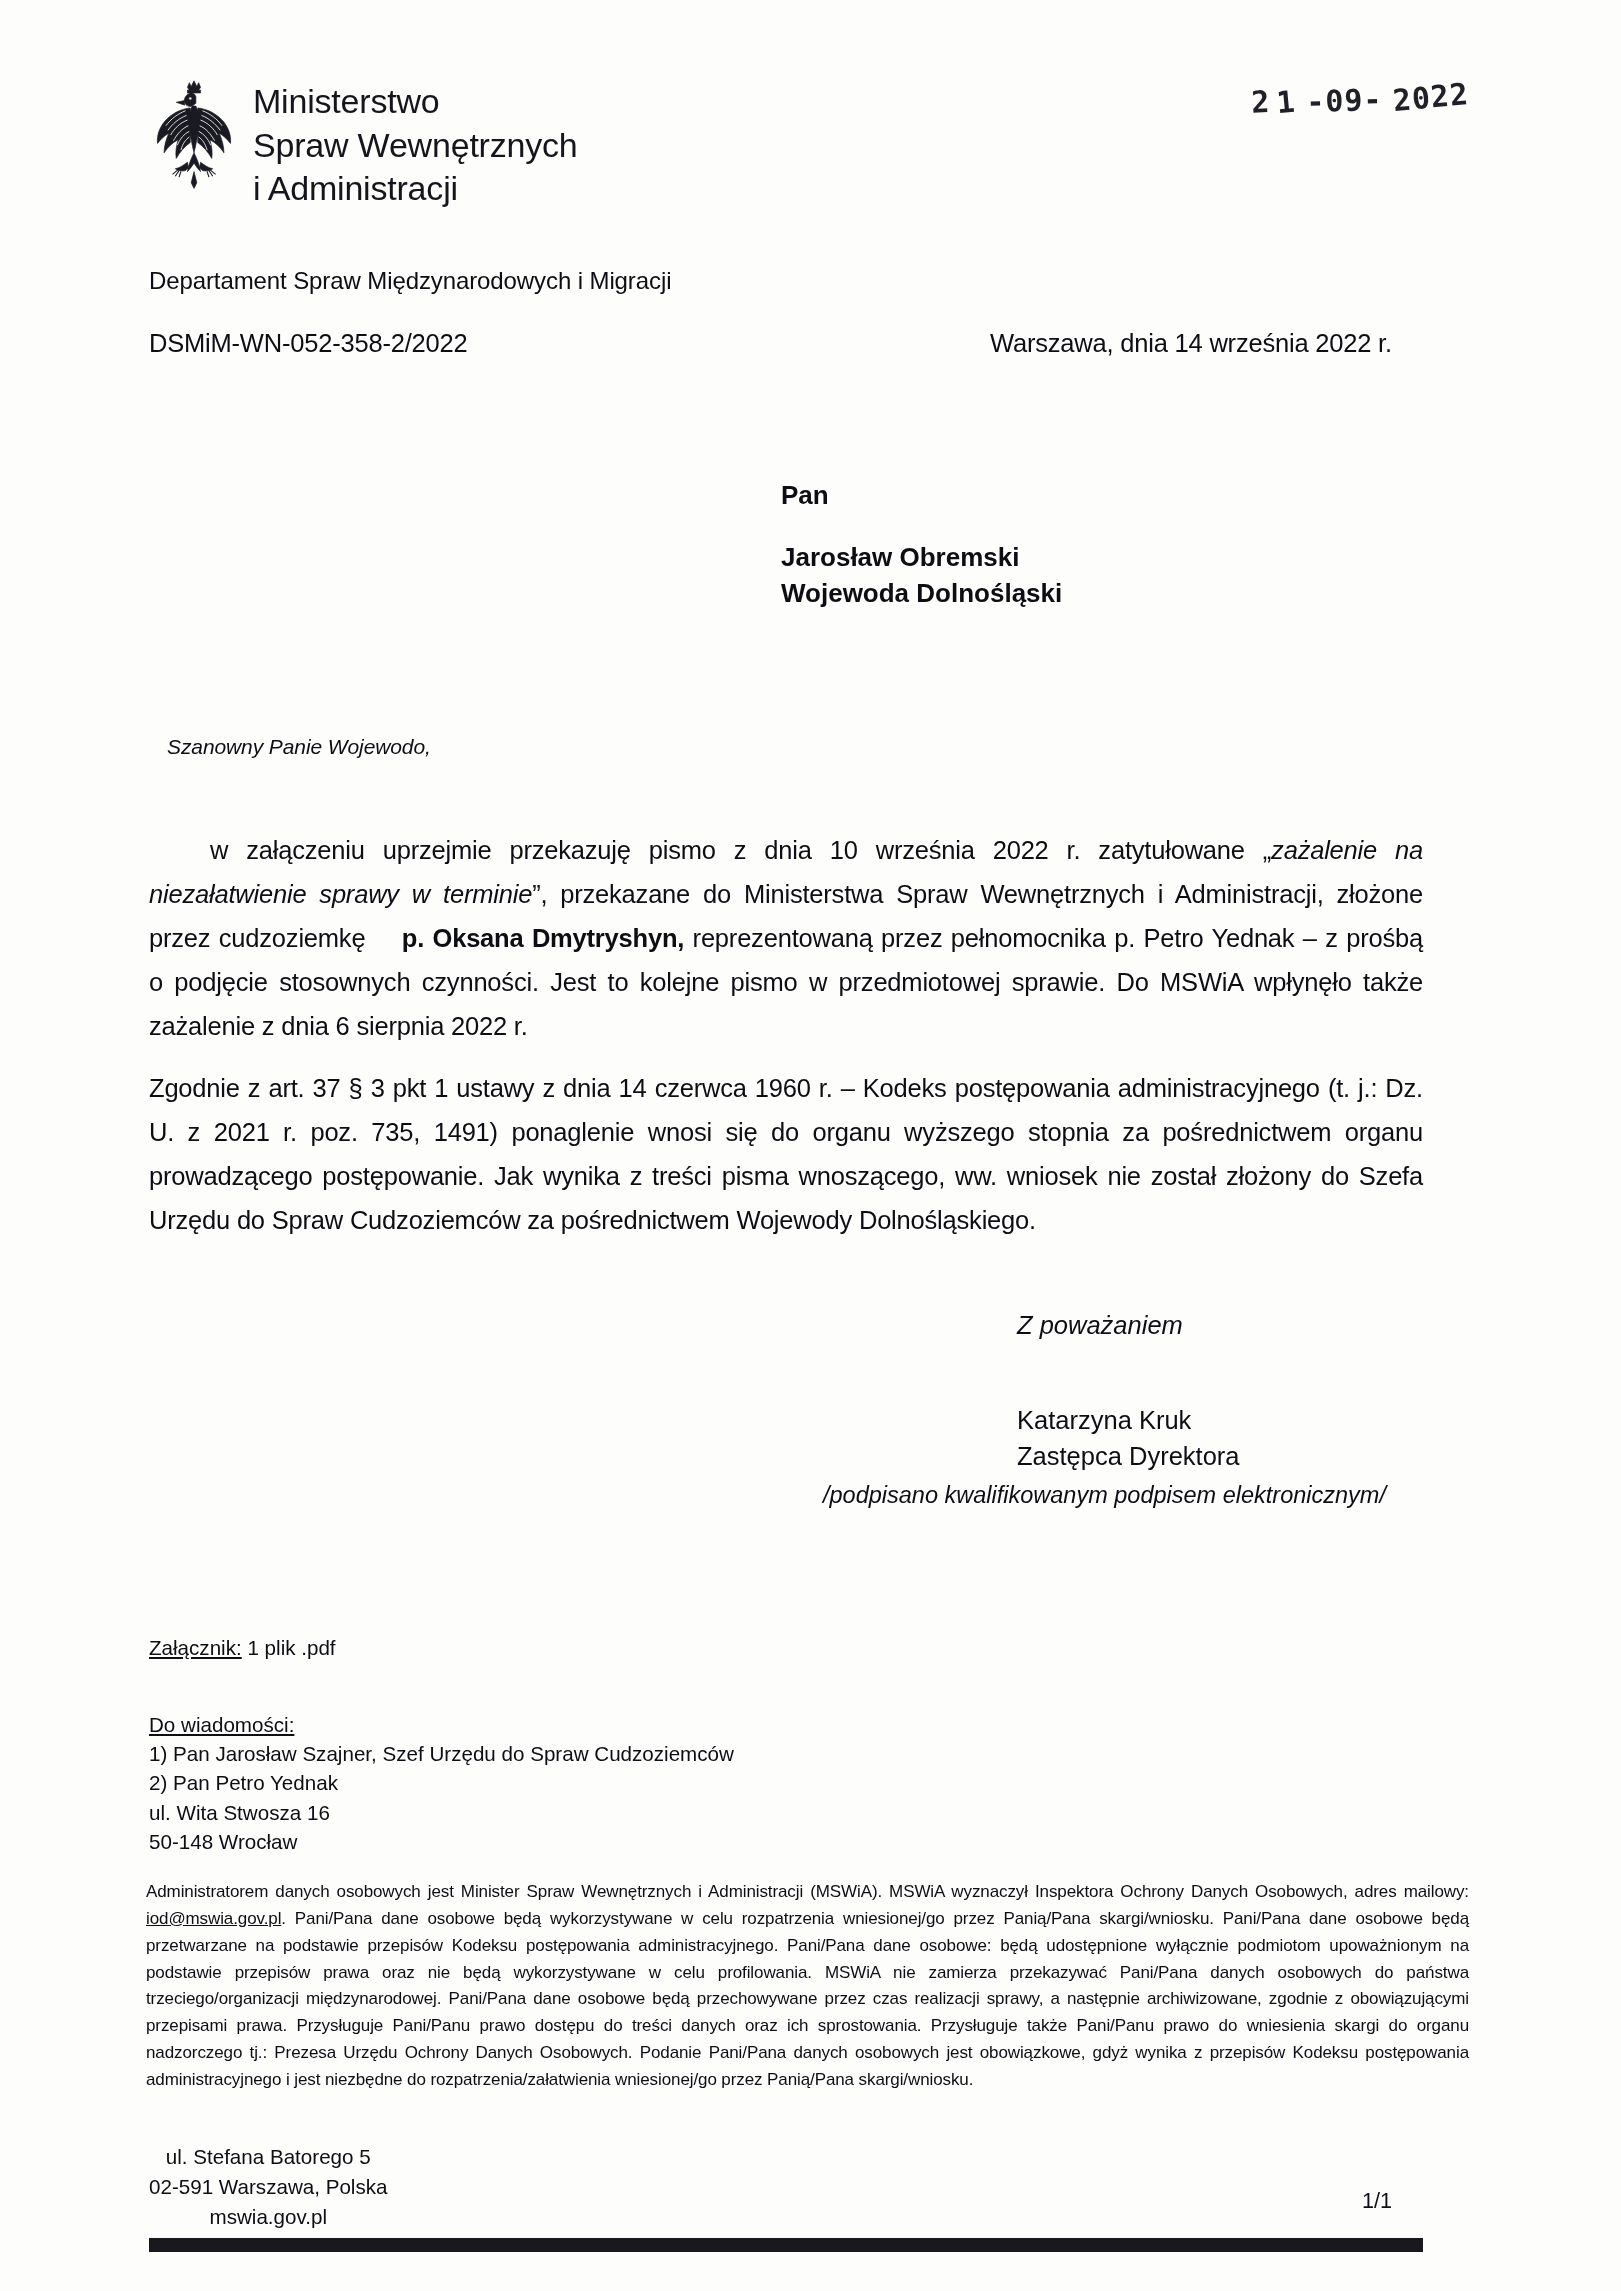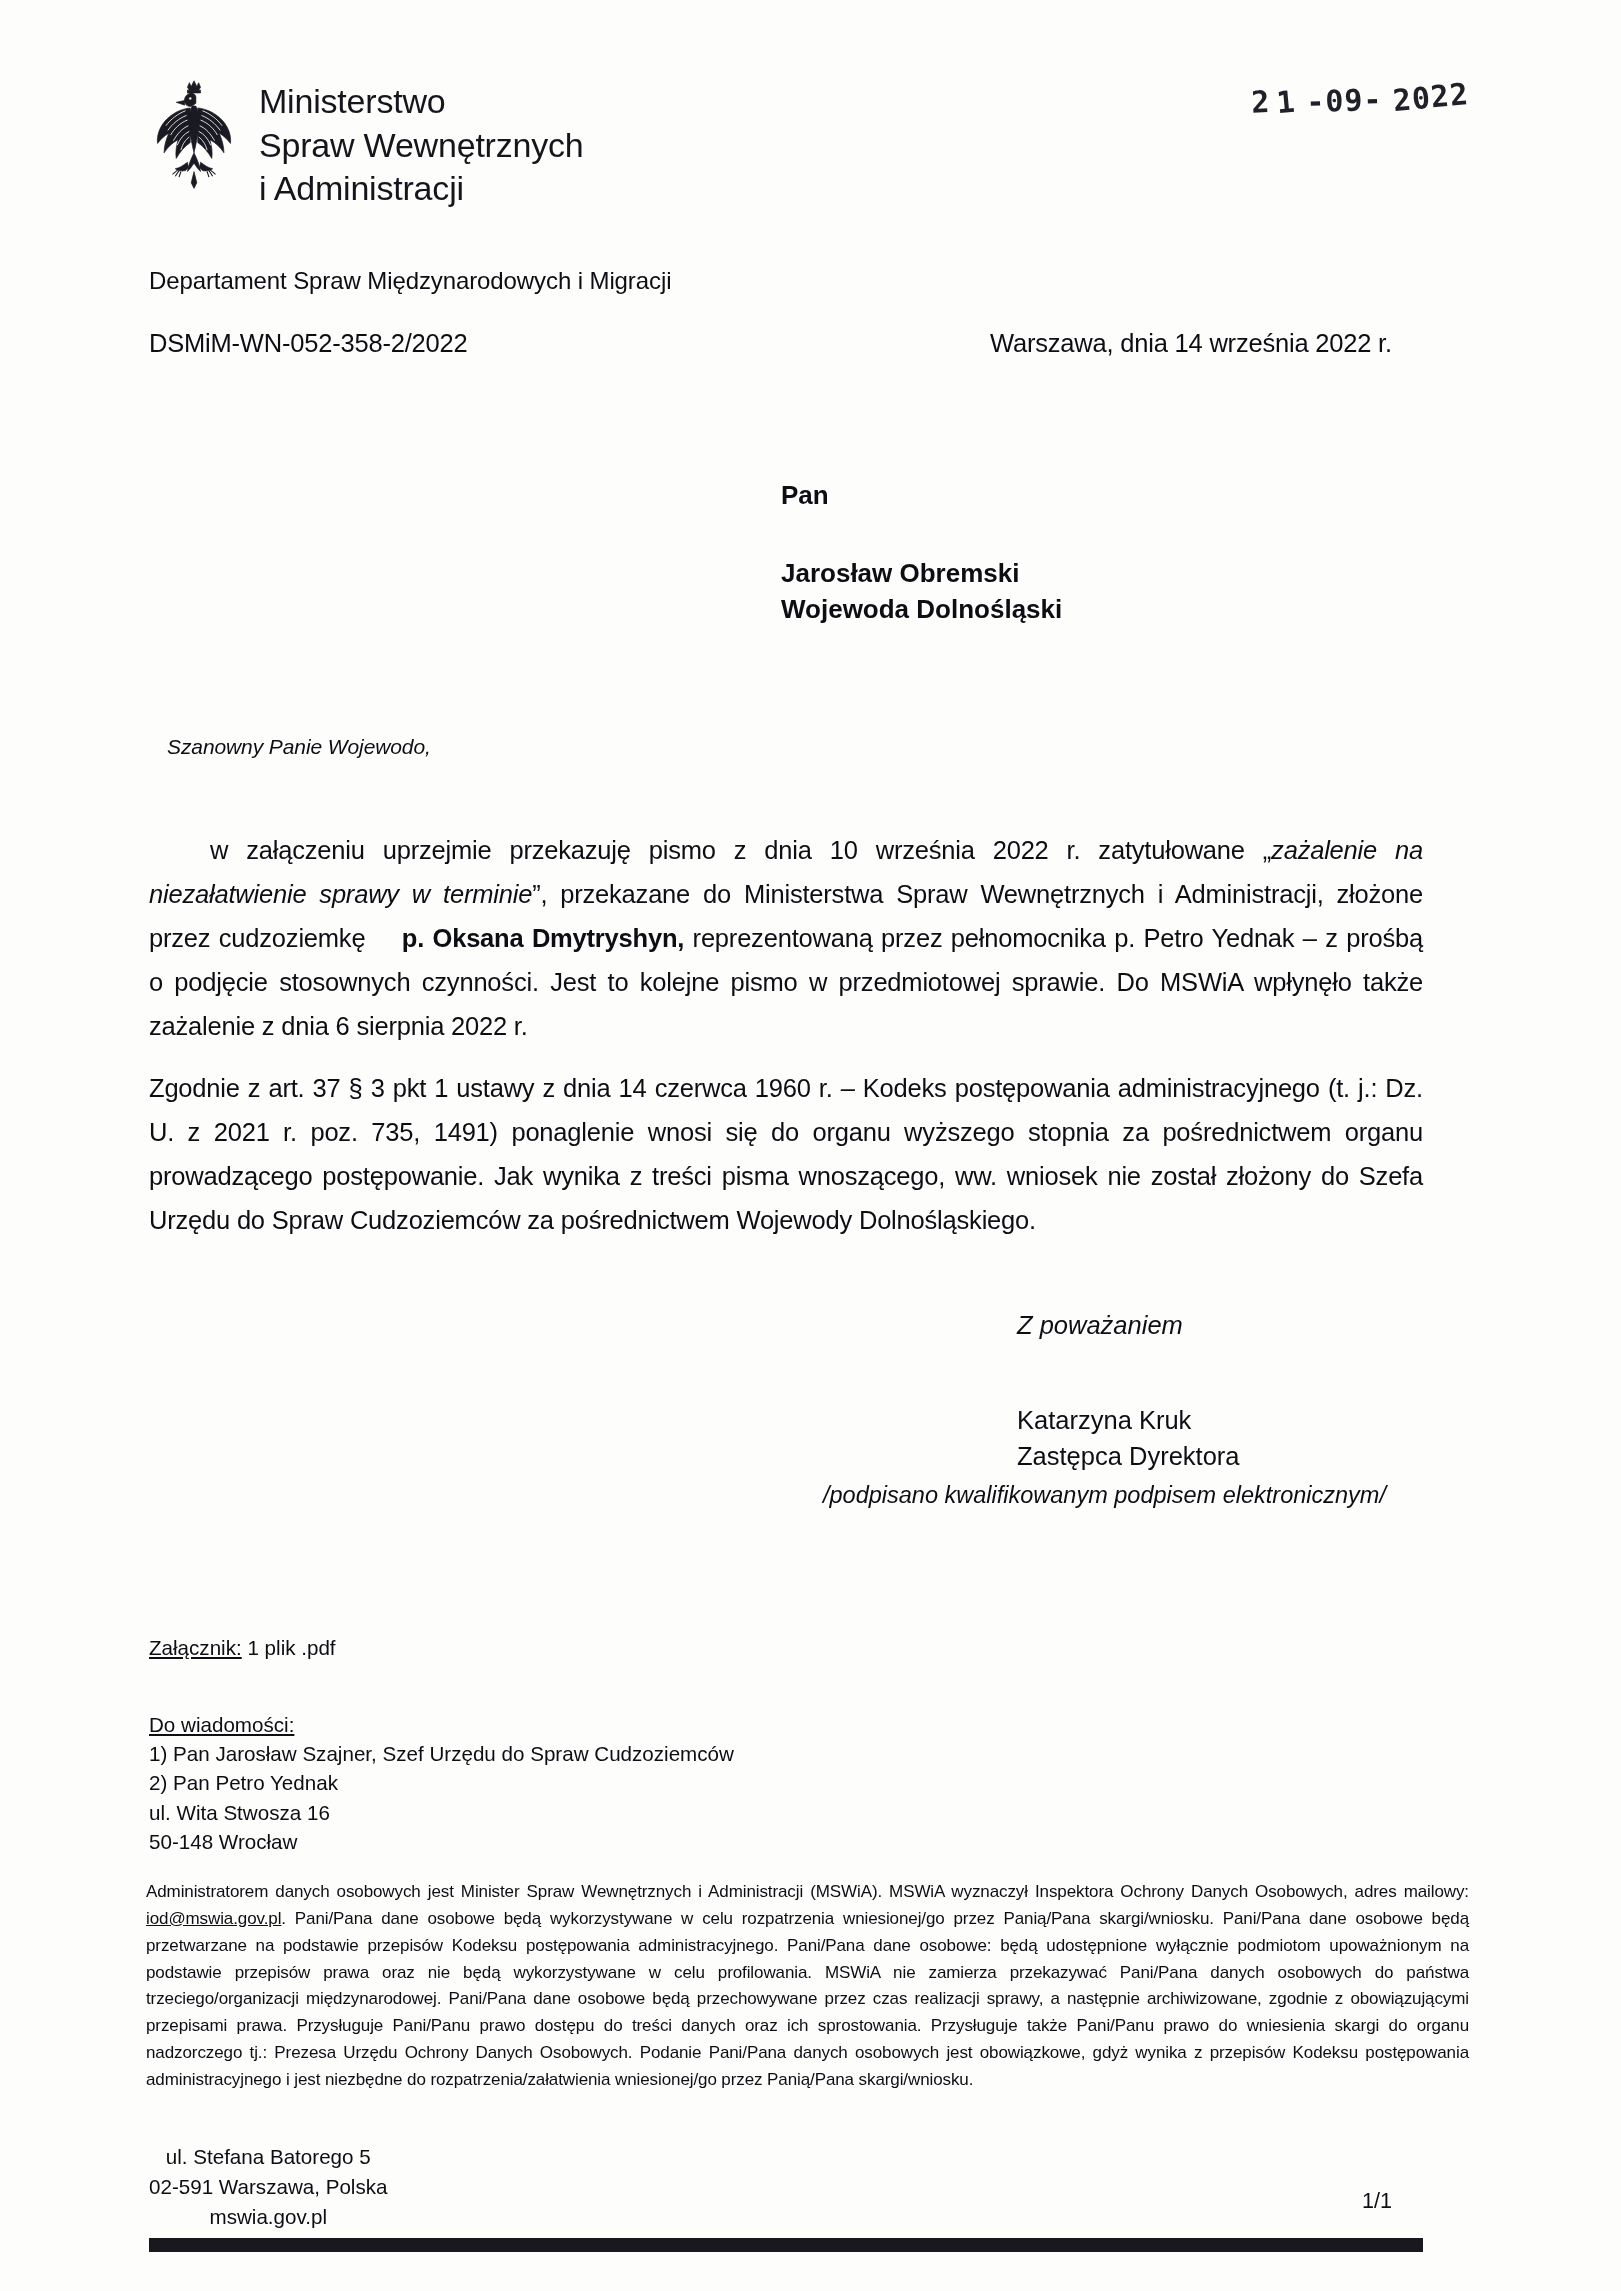--- a/index.html
+++ b/index.html
@@ -17,21 +17,21 @@
     overflow: hidden;
   }
 
   
   .header {
     position: absolute;
     left: 147px;
     top: 78px;
     display: flex;
     align-items: flex-start;
-    gap: 18px;
+    gap: 12px;
   }
   .eagle {
     width: 94px;
     height: 116px;
     flex: none;
   }
   .ministry-name {
     font-size: 34px;
     line-height: 1.28;
     letter-spacing: -0.2px;
@@ -84,21 +84,21 @@
 
   
   .addressee {
     position: absolute;
     left: 781px;
     top: 482px;
     font-size: 26px;
     font-weight: bold;
     line-height: 1.0;
   }
-  .addressee .line-pan { margin-bottom: 52px; }
+  .addressee .line-pan { margin-bottom: 36px; }
   .addressee .line-name { margin-bottom: 9.8px; }
 
   
   .salutation {
     position: absolute;
     left: 167px;
     top: 735px;
     font-size: 21px;
     font-style: italic;
     letter-spacing: -0.1px;

